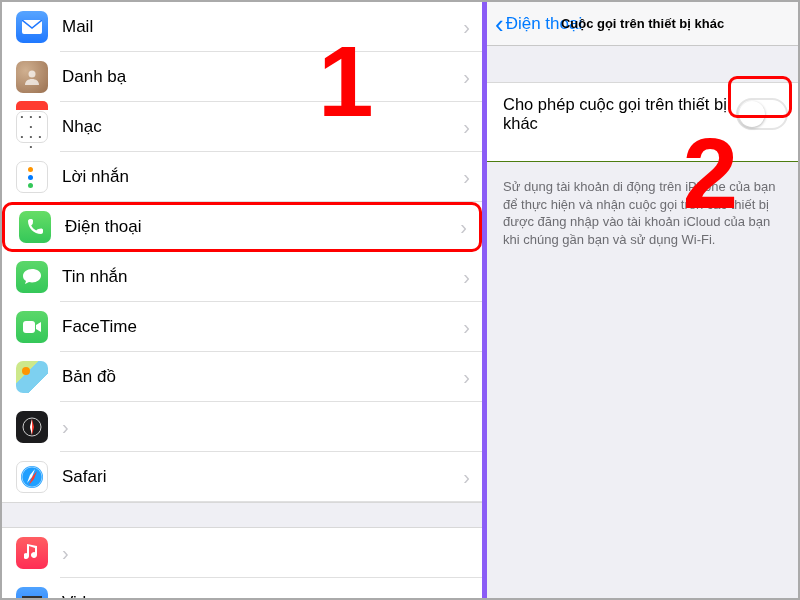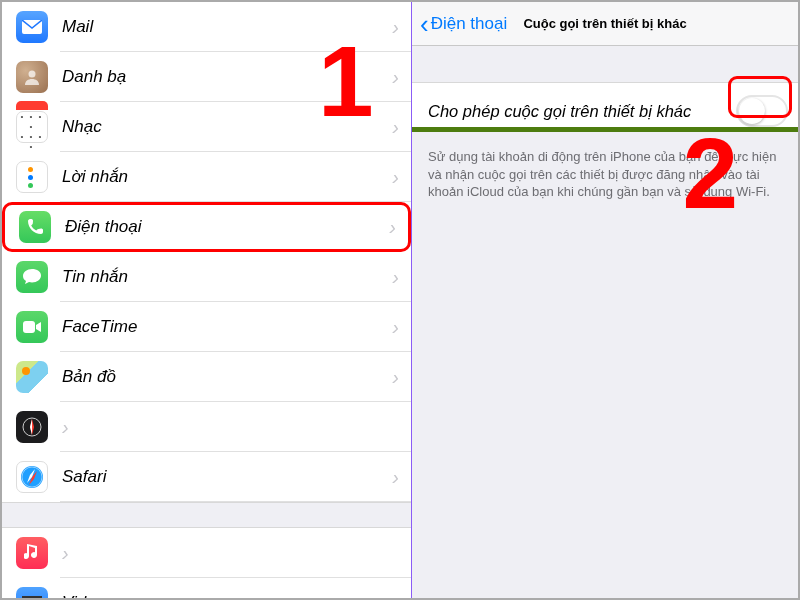--- a/index.html
+++ b/index.html
@@ -11,26 +11,25 @@
   overflow: hidden;
   position: relative;
   border: 2px solid #aaa;
 }
 .container {
   display: flex;
   width: 100%;
   height: 100%;
 }
 .left-pane {
-  width: 410px;
+  width: 485px;
   height: 100%;
   background: #fff;
-  border-right: 1px solid #8b5cf6;
+  border-right: 5px solid #8b5cf6;
   overflow: hidden;
-  font-style: italic;
 }
 .right-pane {
   flex: 1;
   height: 100%;
   background: #efeff4;
   display: flex;
   flex-direction: column;
 }
 .settings-list {
   list-style: none;
@@ -137,25 +136,24 @@
   font-weight: 600;
   color: #000;
   white-space: nowrap;
 }
 .toggle-section {
   margin-top: 36px;
 }
 .toggle-row {
   background: #fff;
   border-top: 1px solid #d8d8d8;
-  border-bottom: 5px solid #4d7c0f;
-  padding: 12px 10px 0 16px;
-  display: flex;
-  align-items: center;
-  font-style: italic;
+  border-bottom: 1px solid #4d7c0f;
+  padding: 12px 10px 28px 16px;
+  display: flex;
+  align-items: center;
 }
 .toggle-label {
   flex: 1;
   font-size: 16.5px;
   color: #000;
 }
 .toggle {
   width: 52px;
   height: 32px;
   background: #fff;

